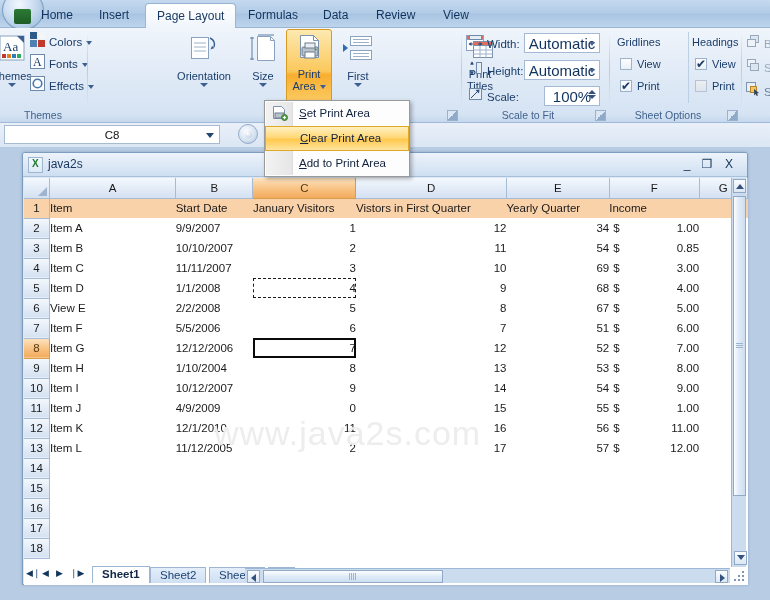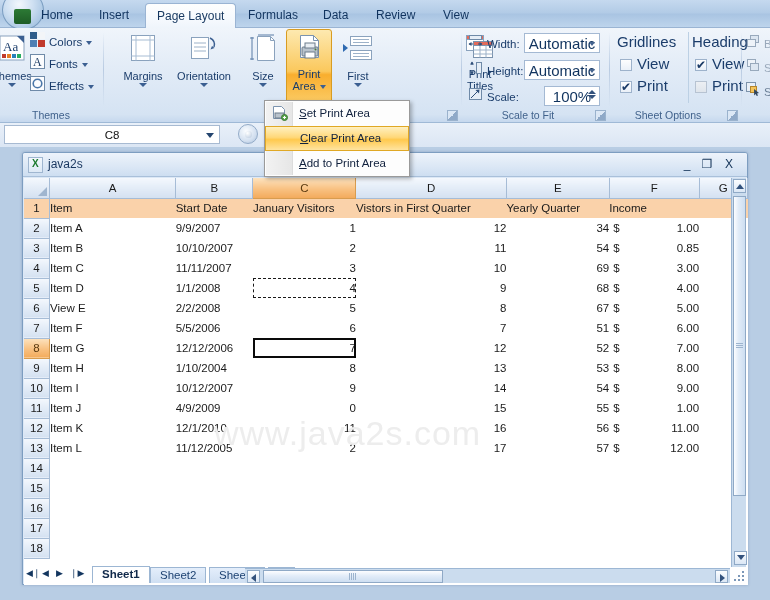--- a/index.html
+++ b/index.html
@@ -84,21 +84,21 @@
     position:absolute; height:20px; background:#fff; border:1px solid #a4b9d3;
     font-size:15px; color:#10335e; line-height:19px; text-align:center;
   }
   .combo .cb-arrow { position:absolute; right:4px; top:8px; width:0;height:0;
     border-left:3.5px solid transparent;border-right:3.5px solid transparent;border-top:4px solid #45648f; }
   .spin { position:absolute; right:3px; top:2px; width:9px; height:15px; }
   .spin i { display:block; width:0;height:0;margin:1px auto; }
   .spin .up { border-left:4px solid transparent;border-right:4px solid transparent;border-bottom:4px solid #33527d; }
   .spin .dn { border-left:4px solid transparent;border-right:4px solid transparent;border-top:4px solid #33527d; }
 
-  .chkrow { position:absolute; font-size:15px; color:#1b3d6b; height:18px; line-height:18px; white-space:nowrap; }
+  .chkrow { position:absolute; font-size:11px; color:#1b3d6b; height:18px; line-height:18px; white-space:nowrap; }
   .cbx { display:inline-block; width:12px;height:12px; border:1px solid #9db2cb;
     background:linear-gradient(to bottom,#fdfdfe,#eaf0f8); vertical-align:-2px; margin-right:5px; position:relative; }
   .cbx.on::after { content:"✔"; position:absolute; left:0px; top:-4px; font-size:12px; color:#1a3a66; }
   .cbx.dim { background:linear-gradient(to bottom,#eceff3,#dfe5ec); border-color:#b7c3d2; }
 
   
   .menu {
     position: absolute; left: 264px; top: 100px; width: 146px;
     background: #fdfdfd; border: 1px solid #9a9a9a;
     box-shadow: 2px 2px 4px rgba(0,0,0,.28); z-index: 90;
@@ -222,21 +222,21 @@
     <div class="tab" style="left:88px">Insert</div>
     <div class="tab active" style="left:145px">Page Layout</div>
     <div class="tab" style="left:237px">Formulas</div>
     <div class="tab" style="left:312px">Data</div>
     <div class="tab" style="left:365px">Review</div>
     <div class="tab" style="left:432px">View</div>
   </div>
 
   <div class="ribbon">
 
-    <div class="grp" style="left:0; width:104px">
+    <div class="grp" style="left:0; width:88px">
       <div class="bigbtn" style="left:-14px; width:52px">
         <span class="ic">
           <svg width="30" height="30" viewBox="0 0 30 30">
             <rect x="3" y="2" width="24" height="24" fill="#fff" stroke="#8aa2bd"></rect>
             <path d="M20 2 L27 2 L27 9 Z" fill="#3b5f91"></path>
             <text x="6" y="17" font-size="13" font-family="Liberation Serif, serif" fill="#1b3d6b">Aa</text>
             <rect x="5" y="20" width="4" height="4" fill="#c0392b"></rect>
             <rect x="10" y="20" width="4" height="4" fill="#e67e22"></rect>
             <rect x="15" y="20" width="4" height="4" fill="#2980b9"></rect>
             <rect x="20" y="20" width="4" height="4" fill="#27ae60"></rect>
@@ -273,33 +273,20 @@
             <circle cx="7.5" cy="7.5" r="4.3" fill="none" stroke="#4a76a8" stroke-width="1.6"></circle>
           </svg>
         </span><span>Effects</span><i class="ddarrow"></i>
       </div>
 
       <div class="grplabel" style="left:8px;right:10px">Themes</div>
       <div class="sep"></div>
     </div>
 
     <div class="grp" style="left:110px; width:352px">
-      <div class="bigbtn" style="left:4px">
-        <span class="ic">
-          <svg width="32" height="30" viewBox="0 0 32 30">
-            <rect x="4.5" y="1.5" width="23" height="25" fill="#fff" stroke="#8aa2bd"></rect>
-            <line x1="9" y1="1.5" x2="9" y2="26.5" stroke="#a8bdd4"></line>
-            <line x1="23" y1="1.5" x2="23" y2="26.5" stroke="#a8bdd4"></line>
-            <line x1="4.5" y1="6" x2="27.5" y2="6" stroke="#a8bdd4"></line>
-            <line x1="4.5" y1="22" x2="27.5" y2="22" stroke="#a8bdd4"></line>
-          </svg>
-        </span>
-        <span class="lbl">Margins</span>
-        <span class="caret"></span>
-      </div>
 
       <div class="bigbtn" style="left:58px; width:72px">
         <span class="ic">
           <svg width="32" height="30" viewBox="0 0 32 30">
             <rect x="3.5" y="3.5" width="17" height="21" fill="#fff" stroke="#8aa2bd"></rect>
             <line x1="6" y1="9" x2="18" y2="9" stroke="#9db2c9"></line>
             <line x1="6" y1="13" x2="18" y2="13" stroke="#9db2c9"></line>
             <line x1="6" y1="17" x2="18" y2="17" stroke="#9db2c9"></line>
             <path d="M22 4 q6 3 4 9" fill="none" stroke="#3b5f91" stroke-width="1.4"></path>
             <path d="M24 12 l2.5 2 l-4 1.5 z" fill="#3b5f91"></path>

